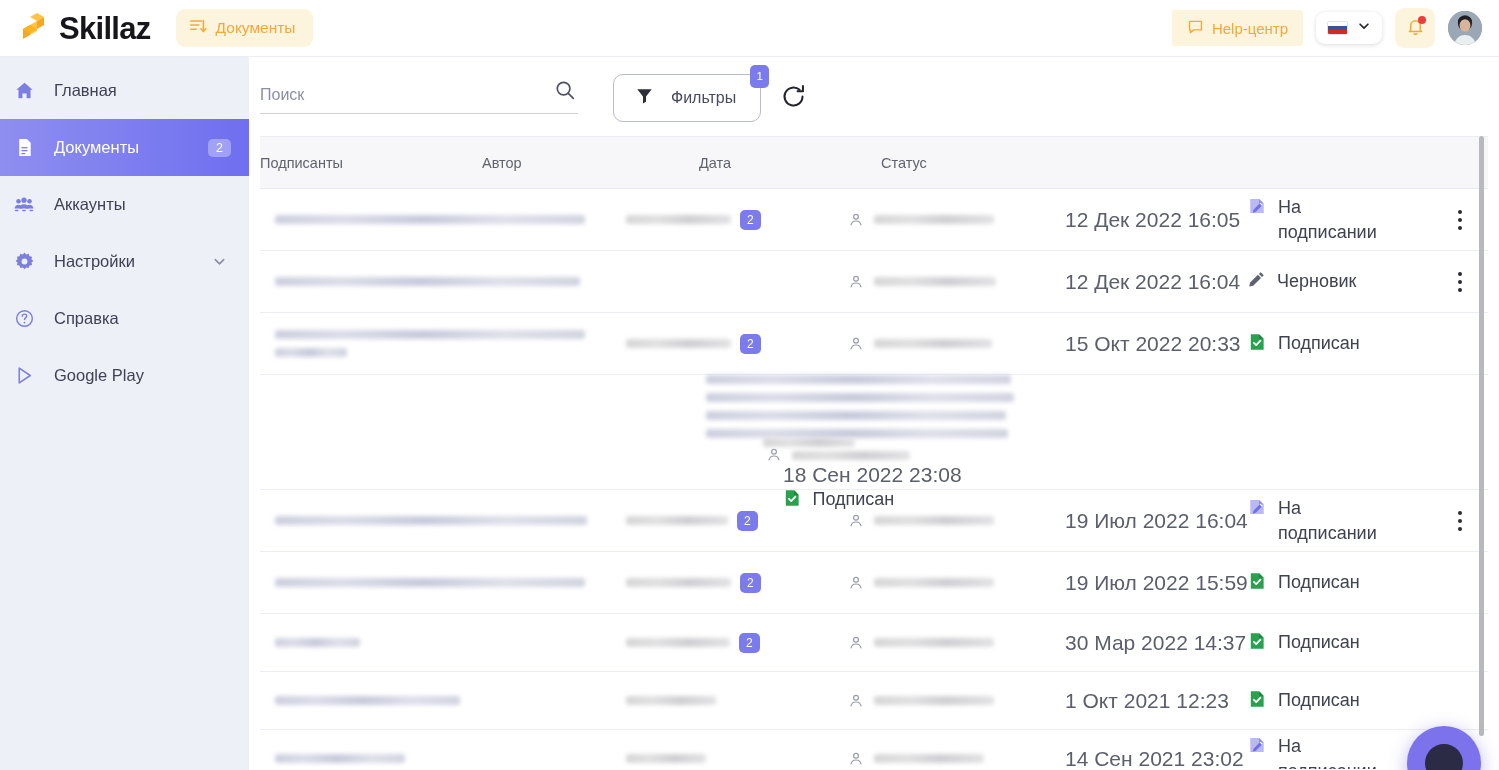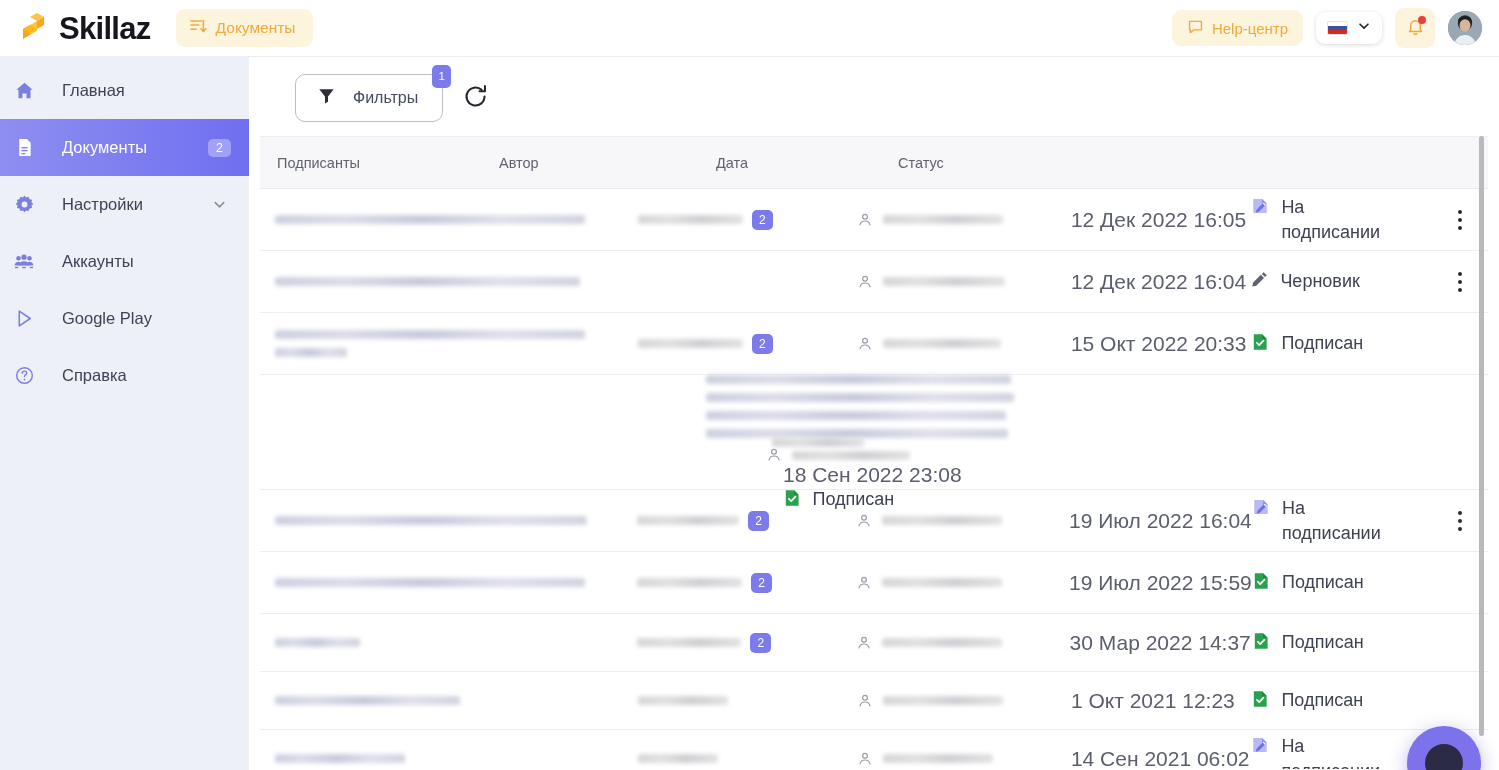--- a/index.html
+++ b/index.html
@@ -30,21 +30,21 @@
     margin-left: 25px; padding: 8px 17px 8px 13px;
     background: #fdf4dd; border-radius: 9px;
     color: #f2a93b; font-size: 15.5px; cursor: pointer;
   }
   .topbar-right {
     margin-left: auto; display: flex; align-items: center;
     gap: 13px; margin-right: 17px;
   }
   .help-pill {
     display: flex; align-items: center; gap: 8px;
-    padding: 8px 15px; background: #fdf4dd; border-radius: 9px;
+    padding: 8px 15px; background: #fdf4dd; border-radius: 2px;
     color: #f2a93b; font-size: 15px; cursor: pointer;
   }
   .lang-pill {
     display: flex; align-items: center; gap: 9px;
     padding: 7px 11px; background: #ffffff; border-radius: 9px;
     box-shadow: 0 1px 4px rgba(30,30,60,.16); cursor: pointer;
   }
   .flag-ru {
     width: 21px; height: 14px; border-radius: 2px; overflow: hidden;
     display: flex; flex-direction: column; border: 1px solid #e2e2ea;
@@ -68,21 +68,21 @@
     position: relative; flex: none;
   }
 
   
   .sidebar {
     position: absolute; top: 57px; left: 0; width: 249px; height: 713px;
     background: #eef0f8; padding-top: 5px; z-index: 20;
   }
   .nav-item {
     display: flex; align-items: center; height: 57px;
-    padding-left: 10px; gap: 24px; cursor: pointer; position: relative;
+    padding-left: 10px; gap: 16px; cursor: pointer; position: relative;
   }
   .nav-item .nav-ico {
     width: 28px; display: flex; align-items: center; justify-content: center;
     flex: none; color: #7b7fe0;
   }
   .nav-label { font-size: 16.5px; color: #3e4254; flex: 1; }
   .nav-item.active {
     background: linear-gradient(90deg,#8e8ef0 0%,#6f6ff0 100%);
   }
   .nav-item.active .nav-label { color: #ffffff; }
@@ -146,21 +146,21 @@
 
   
   .table { position: relative; margin-left: 11px; width: 1228px; }
   .thead {
     display: flex; align-items: center; height: 53px;
     background: #f7f7fa; border-top: 1px solid #eceef3;
     border-bottom: 1px solid #e7e9ef;
   }
   .thead .th { font-size: 14.5px; color: #60636f; }
   .c-name   { width: 366px; padding-left: 15px; }
-  .c-signer { width: 222px; margin-left: 17px; }
+  .c-signer { width: 222px; }
   .c-author { width: 217px; }
   .c-date   { width: 182px; }
   .c-status { width: 185px; }
   .c-menu   { width: 56px; }
 
   .rows {
     height: 580px; overflow: hidden; position: relative;
   }
   .row {
     display: flex; align-items: center;
@@ -318,76 +318,85 @@
           <rect x="7.8" y="13.6" width="6.4" height="1.4" fill="#7f7ff0"></rect>
           <rect x="7.8" y="16.7" width="4" height="1.4" fill="#7f7ff0"></rect>
         </svg>
       </span>
       <span class="nav-label">Документы</span>
       <span class="nav-badge">2</span>
     </div>
 
     <div class="nav-item">
       <span class="nav-ico">
-        <svg viewBox="0 0 22 22" width="21" height="21" fill="currentColor">
-          <path d="M11 1.6l1.7 2 2.6-.6 1 2.5 2.6.6-.6 2.6 2 1.7-2 1.7.6 2.6-2.6.6-1 2.5-2.6-.6-1.7 2-1.7-2-2.6.6-1-2.5-2.6-.6.6-2.6-2-1.7 2-1.7-.6-2.6 2.6-.6 1-2.5 2.6.6z"></path>
-          <circle cx="11" cy="11" r="3.1" fill="#eef0f8"></circle>
-        </svg>
-      </span>
-      <span class="nav-label">Настройки</span>
-      <span class="nav-chev">
-        <svg viewBox="0 0 16 16" width="15" height="15" fill="none" stroke="#8b8fa5" stroke-width="1.7" stroke-linecap="round" stroke-linejoin="round">
-          <polyline points="3.5,6 8,10.5 12.5,6"></polyline>
-        </svg>
-      </span>
-    </div>
-
-    <div class="nav-item">
-      <span class="nav-ico">
         <svg viewBox="0 0 24 22" width="22" height="21" fill="currentColor">
           <circle cx="6" cy="7.4" r="2.5"></circle>
             <circle cx="12" cy="6.3" r="2.9"></circle>
             <circle cx="18" cy="7.4" r="2.5"></circle>
           <path d="M1.6 15.4c.5-2.6 2.2-4 4.4-4s3.9 1.4 4.4 4z"></path>
           <path d="M6.6 15.4c.6-3 2.6-4.6 5.4-4.6s4.8 1.6 5.4 4.6z"></path>
           <path d="M13.6 15.4c.5-2.6 2.2-4 4.4-4s3.9 1.4 4.4 4z"></path>
           <rect x="2" y="16.8" width="4" height="1.5" rx=".7"></rect>
           <rect x="10" y="16.8" width="4" height="1.5" rx=".7"></rect>
           <rect x="18" y="16.8" width="4" height="1.5" rx=".7"></rect>
         </svg>
       </span>
       <span class="nav-label">Аккаунты</span>
     </div>
 
     <div class="nav-item">
       <span class="nav-ico">
-        <svg viewBox="0 0 22 22" width="21" height="21" fill="none" stroke="currentColor" stroke-width="1.6" stroke-linejoin="round">
-          <path d="M5.5 3.2 17 11 5.5 18.8z"></path>
-        </svg>
-      </span>
-      <span class="nav-label">Google Play</span>
+        <svg viewBox="0 0 22 22" width="21" height="21" fill="currentColor">
+          <path d="M11 1.6l1.7 2 2.6-.6 1 2.5 2.6.6-.6 2.6 2 1.7-2 1.7.6 2.6-2.6.6-1 2.5-2.6-.6-1.7 2-1.7-2-2.6.6-1-2.5-2.6-.6.6-2.6-2-1.7 2-1.7-.6-2.6 2.6-.6 1-2.5 2.6.6z"></path>
+          <circle cx="11" cy="11" r="3.1" fill="#eef0f8"></circle>
+        </svg>
+      </span>
+      <span class="nav-label">Настройки</span>
+      <span class="nav-chev">
+        <svg viewBox="0 0 16 16" width="15" height="15" fill="none" stroke="#8b8fa5" stroke-width="1.7" stroke-linecap="round" stroke-linejoin="round">
+          <polyline points="3.5,6 8,10.5 12.5,6"></polyline>
+        </svg>
+      </span>
     </div>
 
     <div class="nav-item">
       <span class="nav-ico">
         <svg viewBox="0 0 22 22" width="21" height="21" fill="none" stroke="currentColor" stroke-width="1.5">
           <circle cx="11" cy="11" r="8.2"></circle>
           <path d="M8.7 8.6c0-1.3 1-2.2 2.3-2.2s2.3.9 2.3 2.1c0 1.8-2.3 1.8-2.3 3.6" stroke-linecap="round"></path>
           <circle cx="11" cy="15.3" r=".95" fill="currentColor" stroke="none"></circle>
         </svg>
       </span>
       <span class="nav-label">Справка</span>
     </div>
 
+    <div class="nav-item">
+      <span class="nav-ico">
+        <svg viewBox="0 0 22 22" width="21" height="21" fill="none" stroke="currentColor" stroke-width="1.6" stroke-linejoin="round">
+          <path d="M5.5 3.2 17 11 5.5 18.8z"></path>
+        </svg>
+      </span>
+      <span class="nav-label">Google Play</span>
+    </div>
+
   </div>
 
   <div class="content">
 
     <div class="toolbar">
 
+      <div class="searchbox">
+        <input type="text" placeholder="Поиск" style="">
+        <span class="search-ico">
+          <svg viewBox="0 0 22 22" width="22" height="22" fill="none" stroke="#4f525f" stroke-width="1.7" stroke-linecap="round">
+            <circle cx="9.6" cy="9.6" r="6.3"></circle>
+              <line x1="14.3" y1="14.3" x2="19.3" y2="19.3"></line>
+          </svg>
+        </span>
+      </div>
 
       <div class="filters-btn">
         <span>
           <svg viewBox="0 0 20 20" width="19" height="19" fill="#2d2e38">
             <path d="M2.4 3.3h15.2L11.6 11v5.5l-3.2 1.8V11z"></path>
           </svg>
         </span>
         <span class="filters-label">Фильтры</span>
         <span class="filters-badge">1</span>
       </div>
@@ -764,21 +773,21 @@
                 <span class="person-ico">
                   <svg viewBox="0 0 18 18" width="16" height="16" fill="none" stroke="#9a9da9" stroke-width="1.35">
                     <circle cx="9" cy="5.4" r="2.7"></circle>
                     <path d="M3.4 14.4c.7-2.9 3-4.3 5.6-4.3s4.9 1.4 5.6 4.3" stroke-linecap="round"></path>
                   </svg>
                 </span>
                 <div class="blur grey" style="width: 110px;"></div>
               </div>
             </div>
             <div class="cell c-date">
-              <span class="date-txt">14 Сен 2021 06:02</span>
+              <span class="date-txt">14 Сен 2021 23:02</span>
             </div>
             <div class="cell c-status">
               <div class="status-wrap">
                 <span class="status-ico">
                   <svg viewBox="0 0 22 22" width="20" height="20" fill="none">
                     <path d="M3.6 3.4h10.2l4.6 4.6v10.6H3.6z" fill="#b9b9f5"></path>
                     <path d="M13.3 3.6v4.6h4.6" fill="#8e8ef0"></path>
                     <path d="M16.8 10.2 9.6 17.4l-3.3.9.9-3.3 7.2-7.2z" fill="#6f6fe8"></path>
                     <path d="M14.4 7.8l2.4 2.4" stroke="#ffffff" stroke-width="1.2"></path>
                   </svg>

